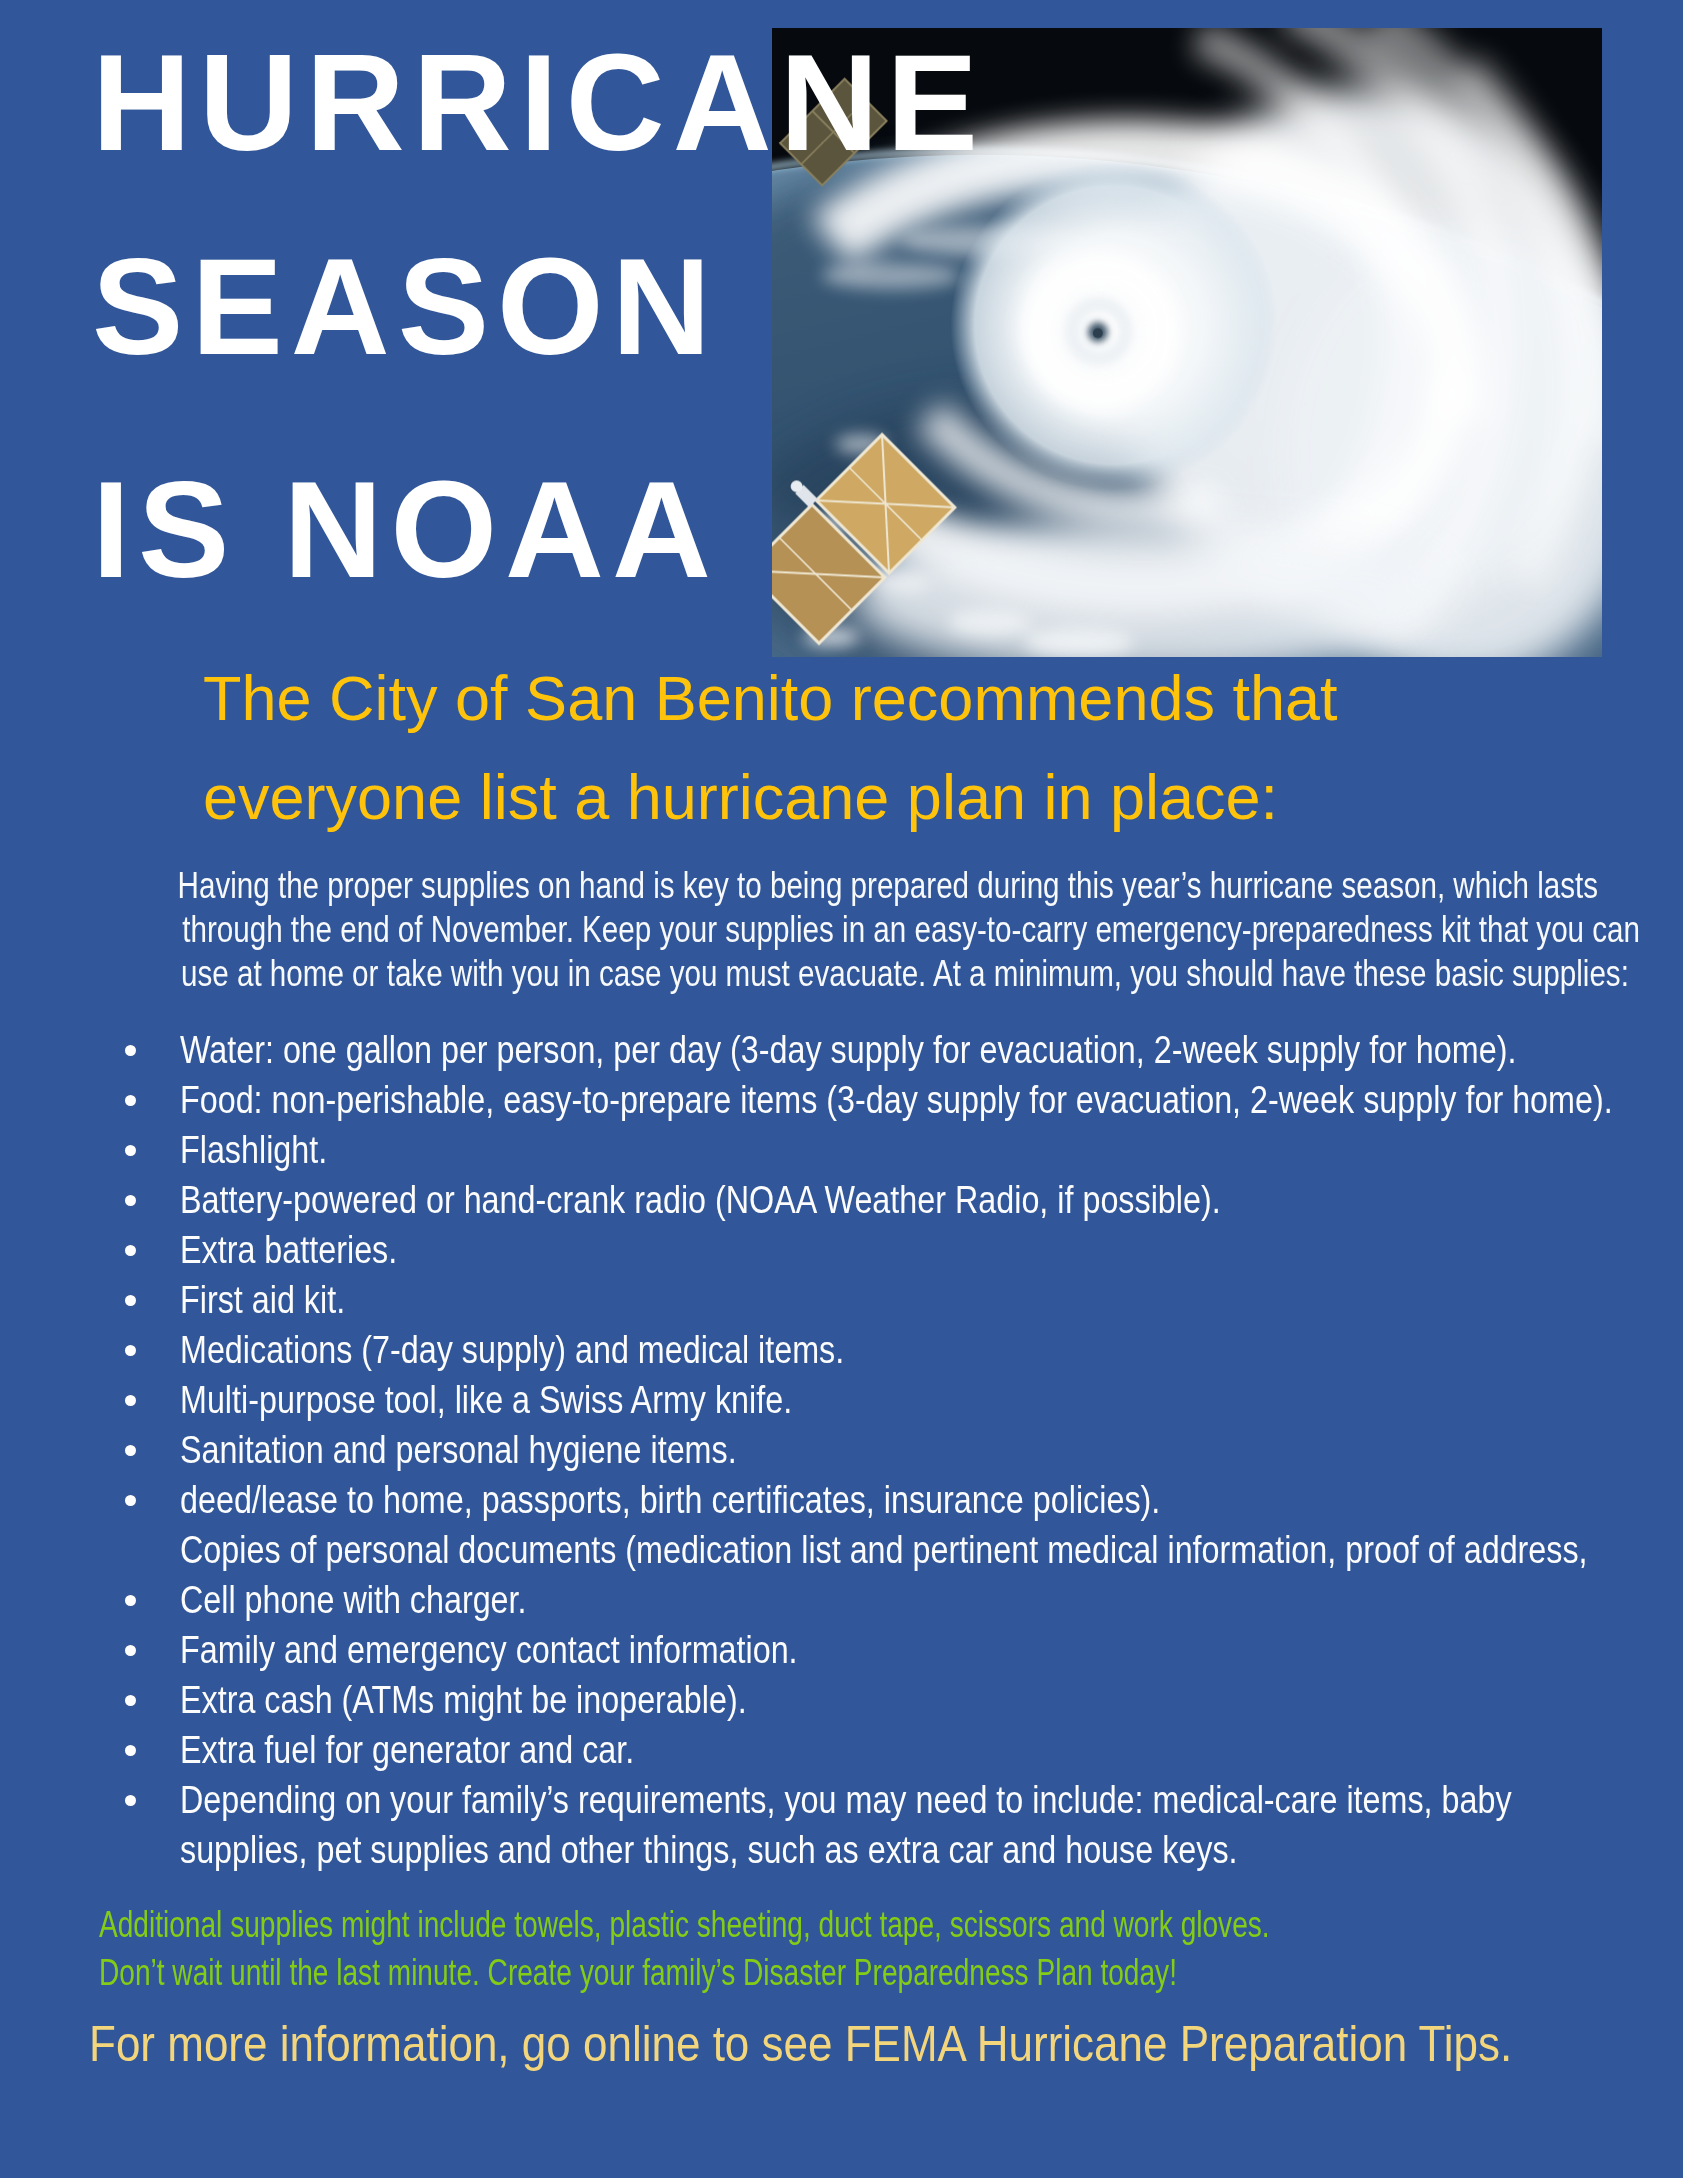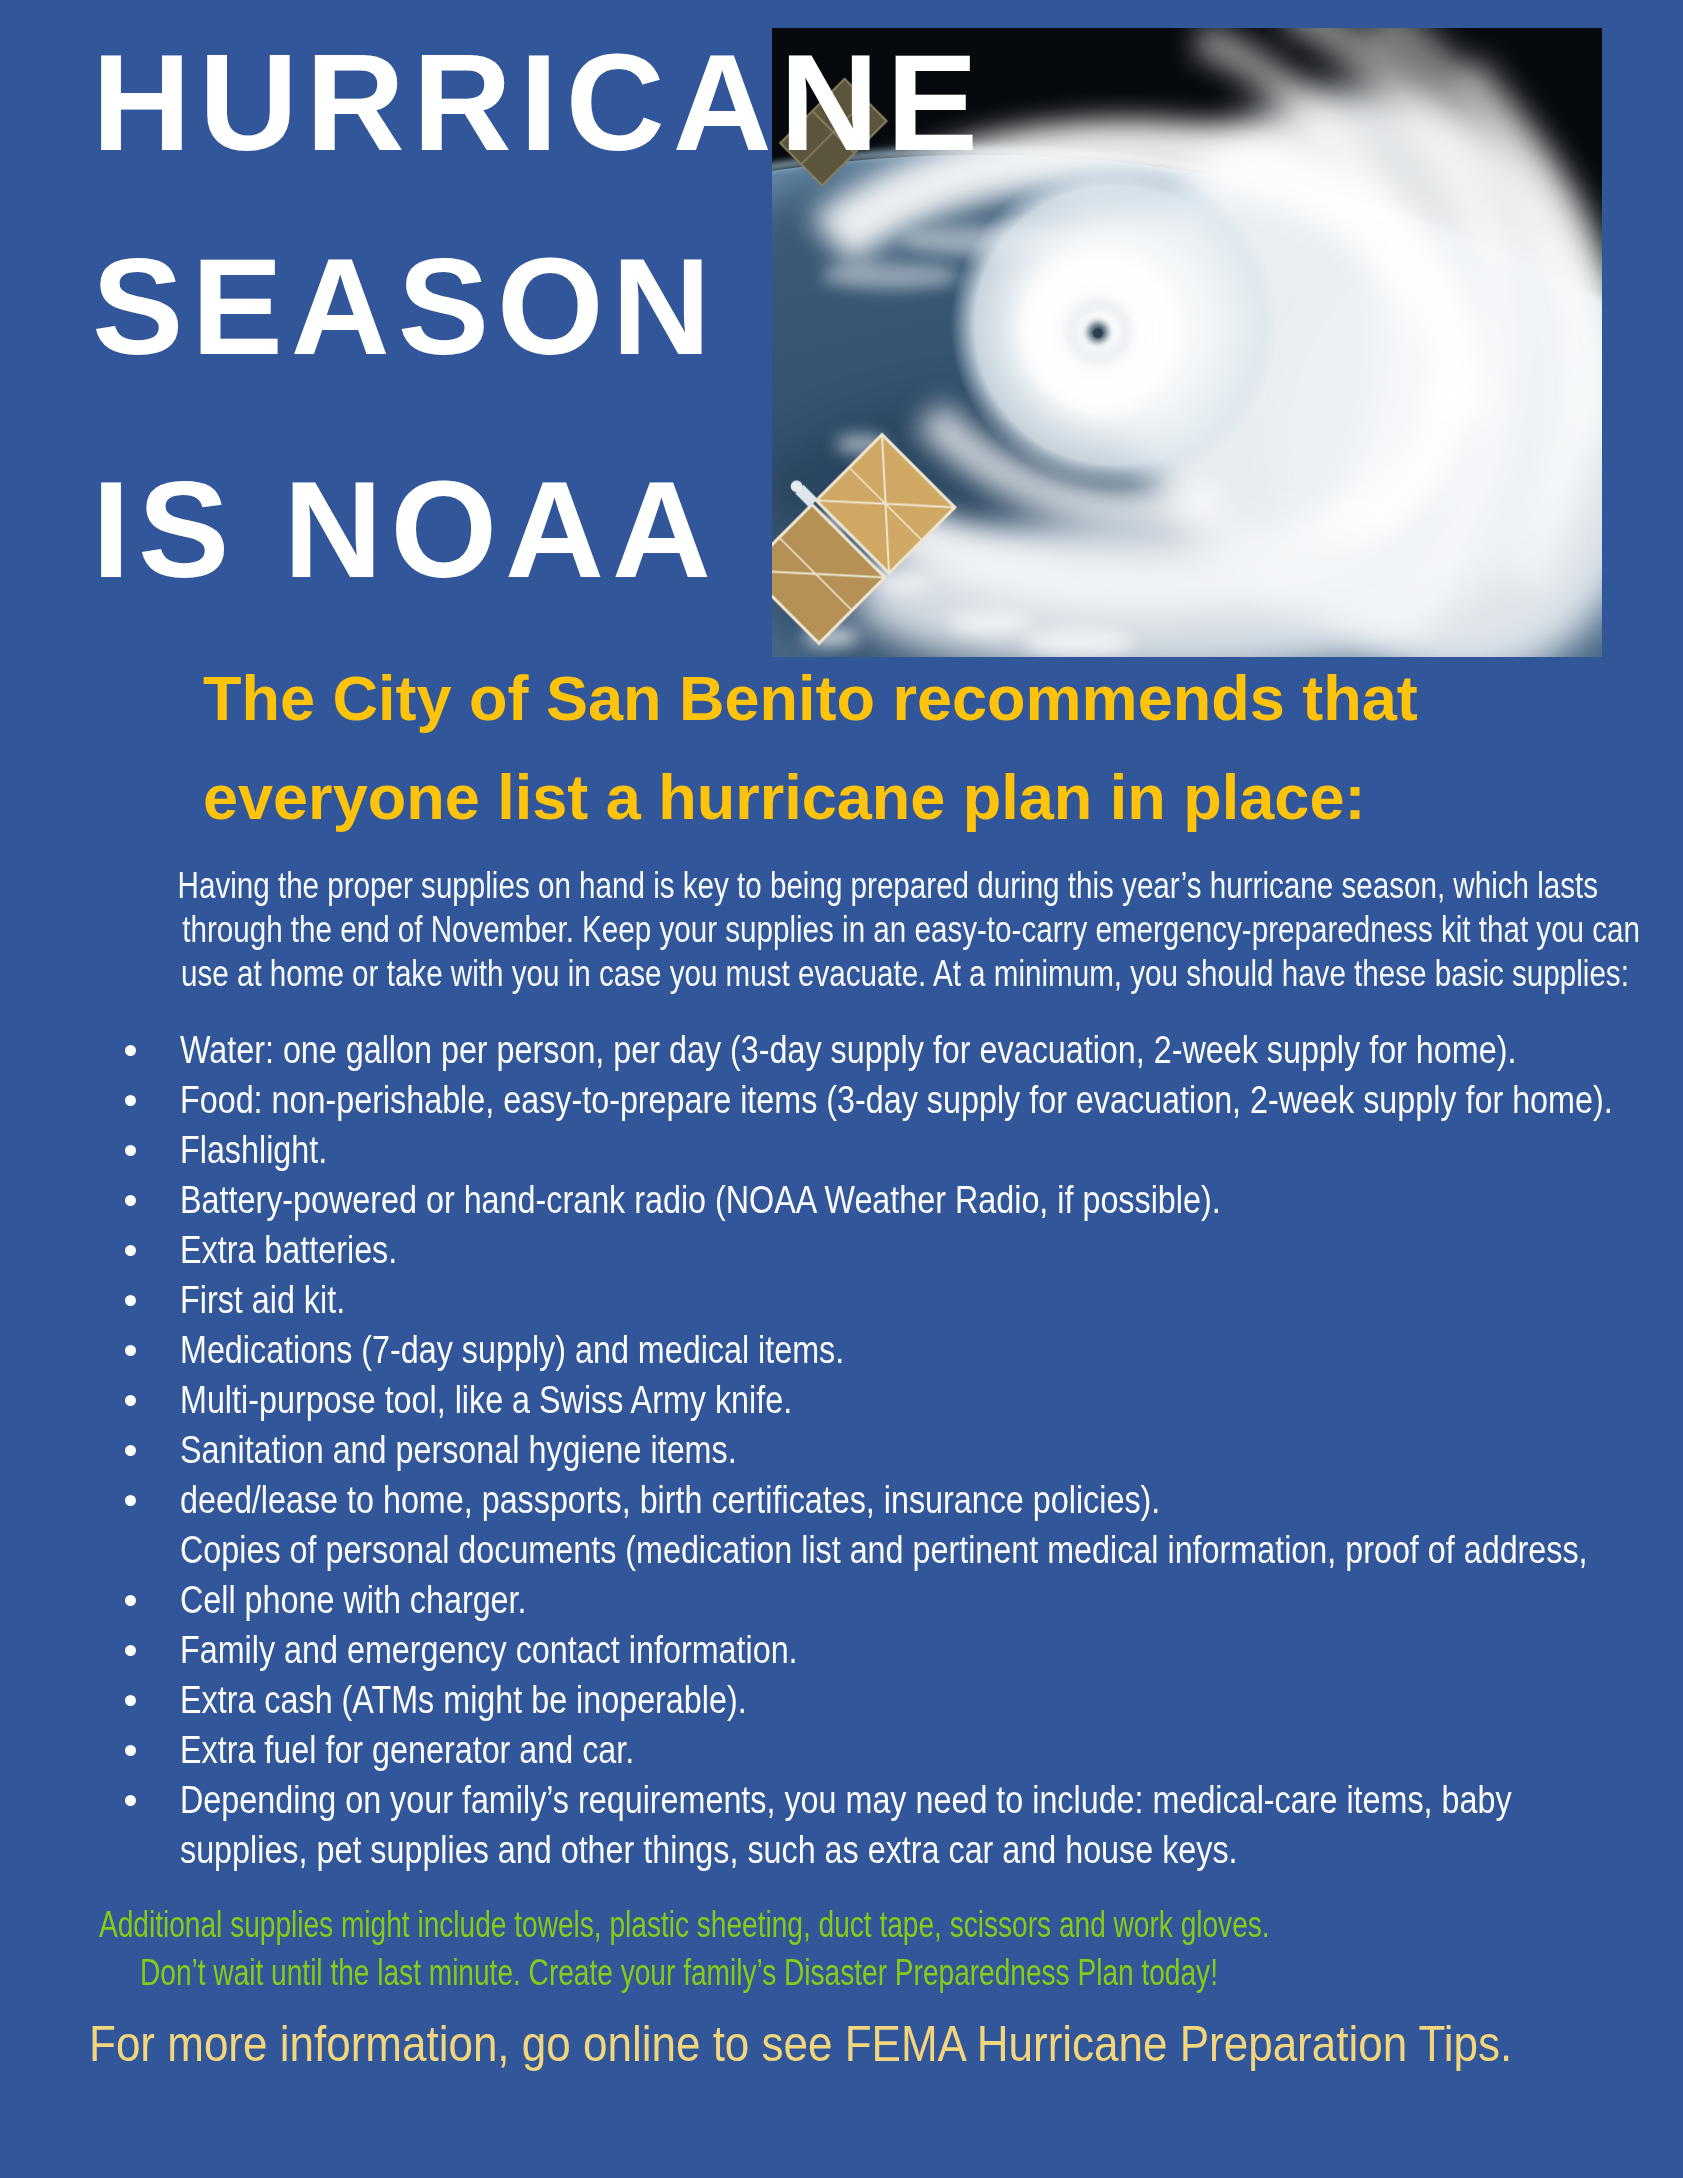--- a/index.html
+++ b/index.html
@@ -19,21 +19,21 @@
 
   
   .photo{
     position:absolute;left:772px;top:28px;width:830px;height:629px;z-index:2;
   }
   .photo svg{display:block;}
 
   
   .headline{
     position:absolute;left:203px;top:649px;z-index:5;
-    color:#FFC30B;font-size:63px;line-height:99px;font-weight:700;white-space:nowrap;
+    color:#FFC30B;font-size:63px;line-height:99px;font-weight:400;white-space:nowrap;
   }
   .headline div{white-space:nowrap;}
 
   
   .intro{
     position:absolute;left:0;top:864px;width:1683px;
     color:#F7F9FB;font-size:37px;line-height:44px;z-index:5;
   }
   .intro .sx{display:inline-block;transform:scaleX(0.80);transform-origin:50% 50%;white-space:nowrap;}
 
@@ -49,21 +49,21 @@
   }
   .ln{display:block;line-height:50px;white-space:nowrap;}
   .ln .sx{display:inline-block;transform:scaleX(0.85);transform-origin:0 50%;white-space:nowrap;}
 
   
   .note{
     position:absolute;left:99px;color:#84cc16;font-size:36px;line-height:44px;
     white-space:nowrap;z-index:5;
   }
   #note-additional{top:1903px;}
-  #note-dontwait{top:1951px;margin-left:41px;}
+  #note-dontwait{top:1951px;}
   .note .sx{display:inline-block;transform:scaleX(0.78);transform-origin:0 50%;white-space:nowrap;}
 
   
   .footer-line{
     position:absolute;left:89px;top:2015px;color:#F3D57C;font-size:50px;line-height:59px;
     font-weight:500;white-space:nowrap;z-index:5;
   }
   .footer-line .sx{display:inline-block;transform:scaleX(0.88);transform-origin:0 50%;white-space:nowrap;}
 </style>
 </head>

